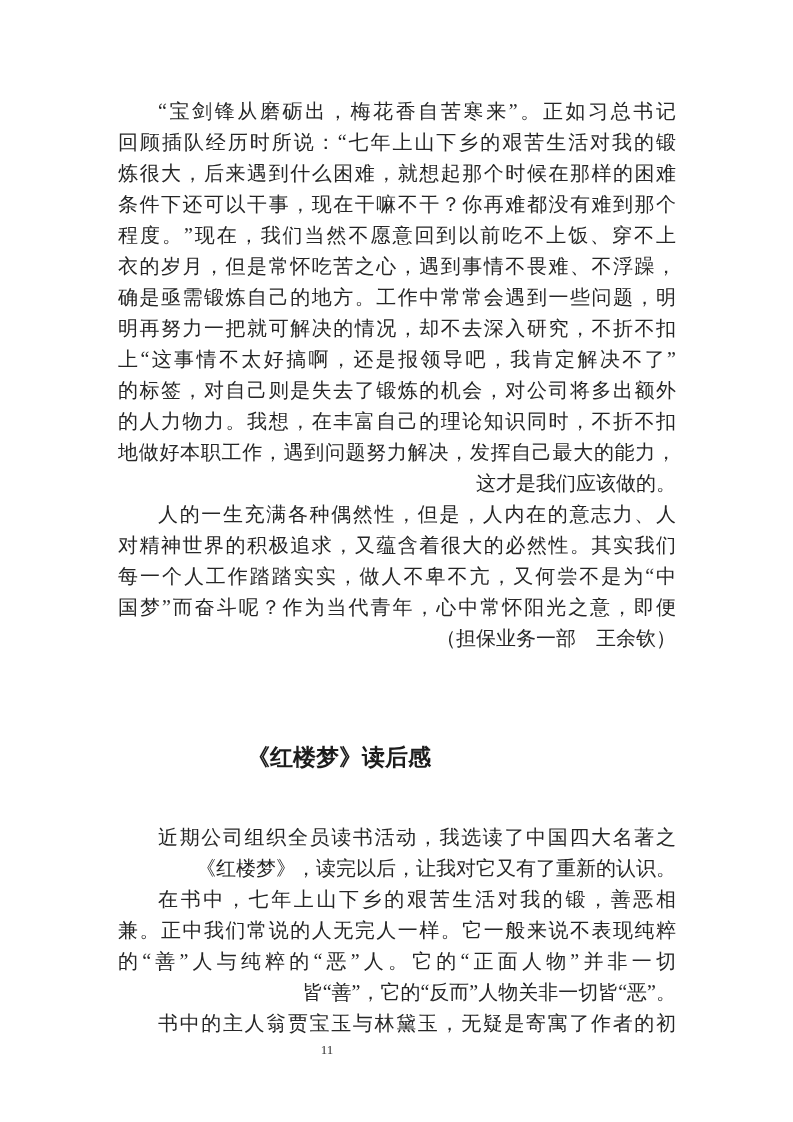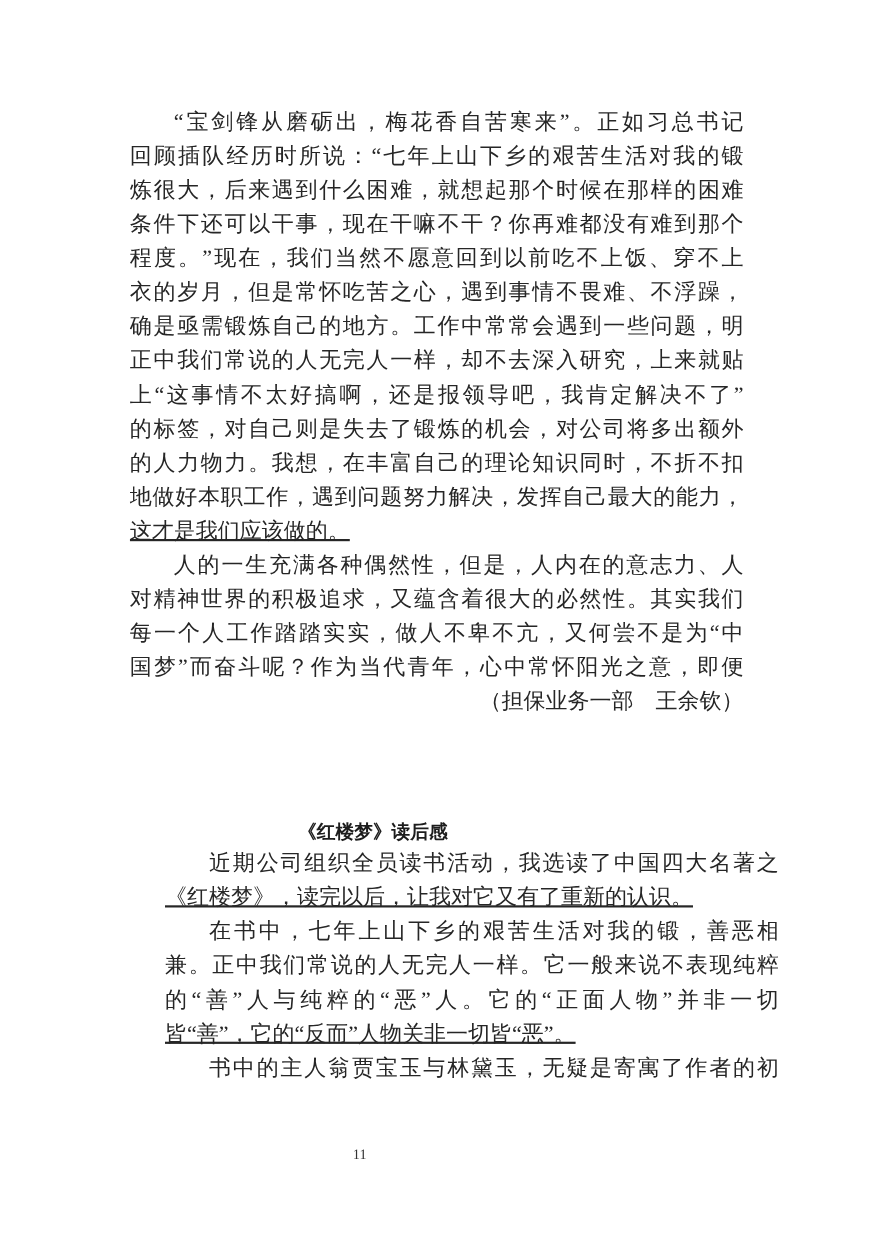--- a/index.html
+++ b/index.html
@@ -15,52 +15,52 @@
     overflow: hidden;
     font-family: "Liberation Serif", serif;
     color: #262626;
   }
   .text-col {
     position: absolute;
     left: 118px;
     width: 558px;
   }
   .sec1 { top: 96px; }
-  .sec2 { top: 770px; margin-left: 32px; }
+  .sec2 { top: 822px; }
   .line {
     height: 31px;
     line-height: 31px;
     font-size: 20px;
     white-space: normal;
     overflow: hidden;
   }
   
   .j {
     text-align: justify;
     text-align-last: justify;
     text-justify: inter-character;
   }
   
   .first { padding-left: 40px; }
   
-  .plain { text-align: left; text-decoration: underline; }
+  .plain { text-align: right; }
   .sig {
     text-align: center;
     text-align-last: right;
   }
   .essay-title {
     position: absolute;
     left: 0;
     top: 738px;
     width: 678px;
     margin: 0;
     text-align: center;
     font-family: "Liberation Sans", sans-serif;
     font-weight: bold;
-    font-size: 17px;
+    font-size: 23px;
     line-height: 38px;
     color: #1c1c1c;
   }
   .pagenum {
     position: absolute;
     left: 0;
     top: 1042px;
     width: 654px;
     text-align: center;
     font-family: "Liberation Serif", serif;
@@ -75,21 +75,21 @@
 <div class="page">
 
   <section class="text-col sec1">
     <div class="line j first">“宝剑锋从磨砺出，梅花香自苦寒来”。正如习总书记</div>
     <div class="line j">回顾插队经历时所说：“七年上山下乡的艰苦生活对我的锻</div>
     <div class="line j">炼很大，后来遇到什么困难，就想起那个时候在那样的困难</div>
     <div class="line j">条件下还可以干事，现在干嘛不干？你再难都没有难到那个</div>
     <div class="line j">程度。”现在，我们当然不愿意回到以前吃不上饭、穿不上</div>
     <div class="line j">衣的岁月，但是常怀吃苦之心，遇到事情不畏难、不浮躁，</div>
     <div class="line j">确是亟需锻炼自己的地方。工作中常常会遇到一些问题，明</div>
-    <div class="line j">正中我们常说的人无完人一样，却不去深入研究，上来就贴</div>
+    <div class="line j">明再努力一把就可解决的情况，却不去深入研究，不折不扣</div>
     <div class="line j">上“这事情不太好搞啊，还是报领导吧，我肯定解决不了”</div>
     <div class="line j">的标签，对自己则是失去了锻炼的机会，对公司将多出额外</div>
     <div class="line j">的人力物力。我想，在丰富自己的理论知识同时，不折不扣</div>
     <div class="line j">地做好本职工作，遇到问题努力解决，发挥自己最大的能力，</div>
     <div class="line plain">这才是我们应该做的。</div>
 
     <div class="line j first">人的一生充满各种偶然性，但是，人内在的意志力、人</div>
     <div class="line j">对精神世界的积极追求，又蕴含着很大的必然性。其实我们</div>
     <div class="line j">每一个人工作踏踏实实，做人不卑不亢，又何尝不是为“中</div>
     <div class="line j">国梦”而奋斗呢？作为当代青年，心中常怀阳光之意，即便</div>

